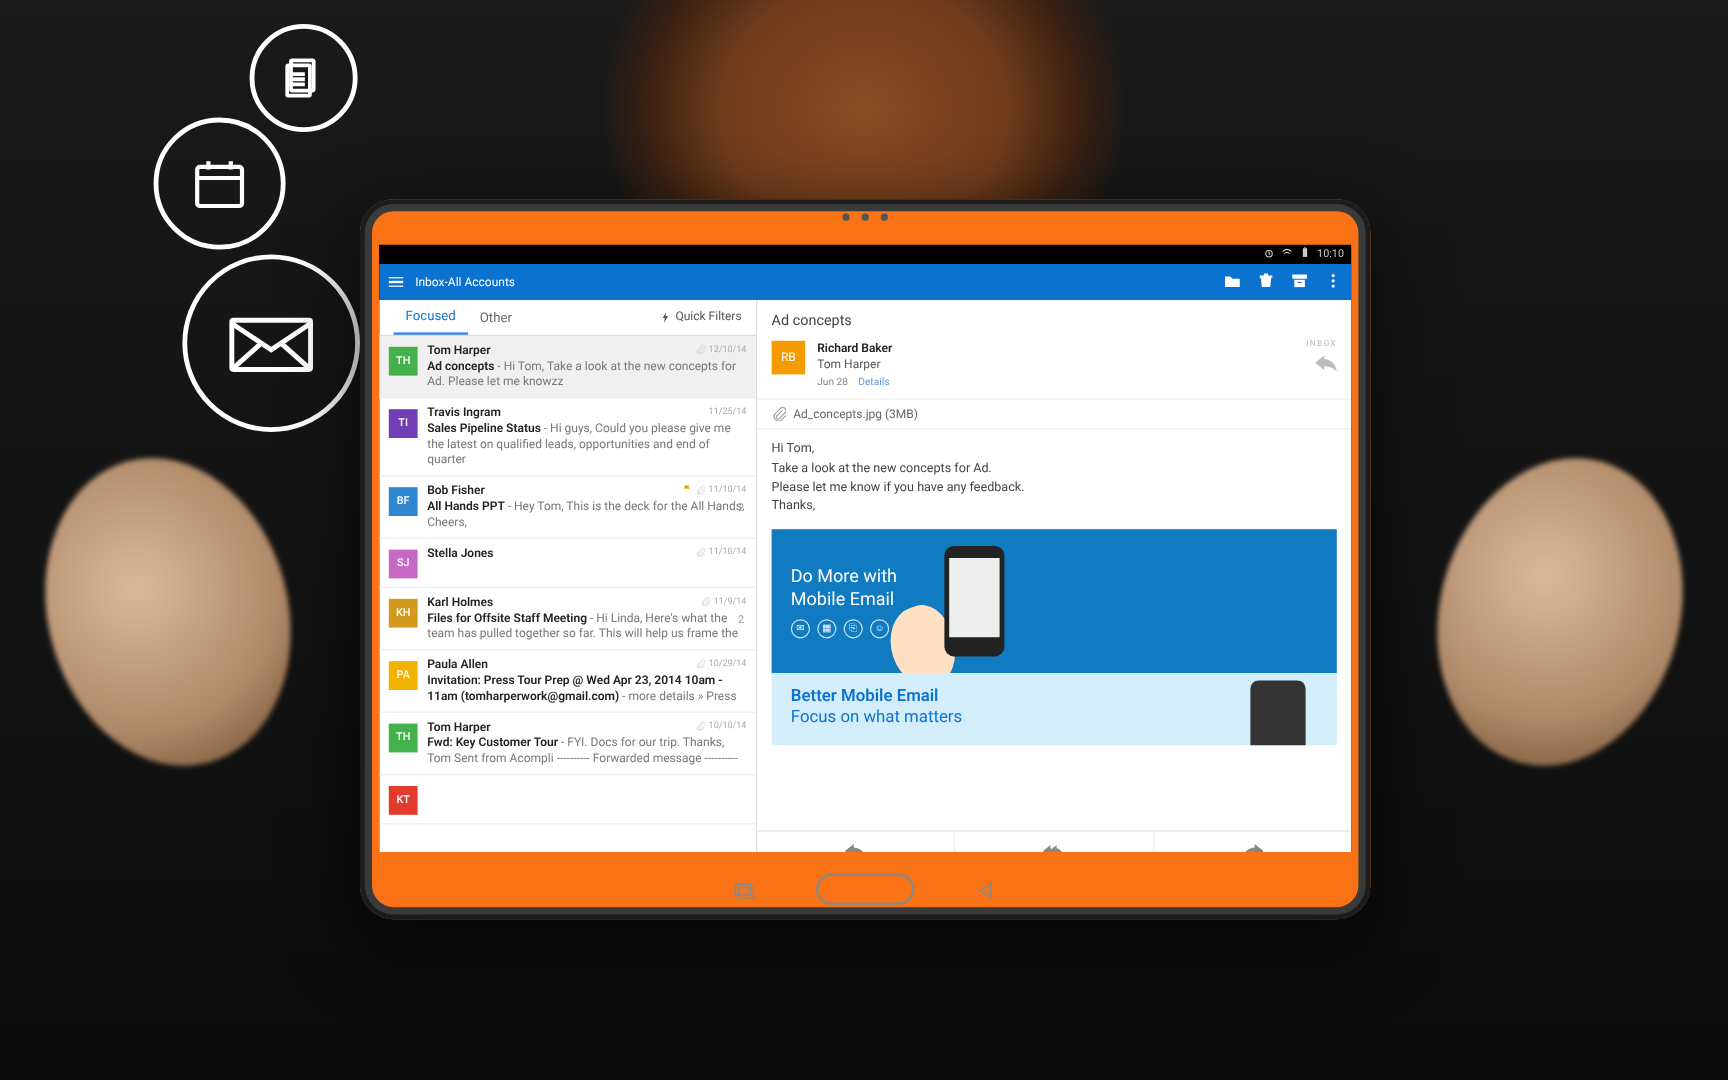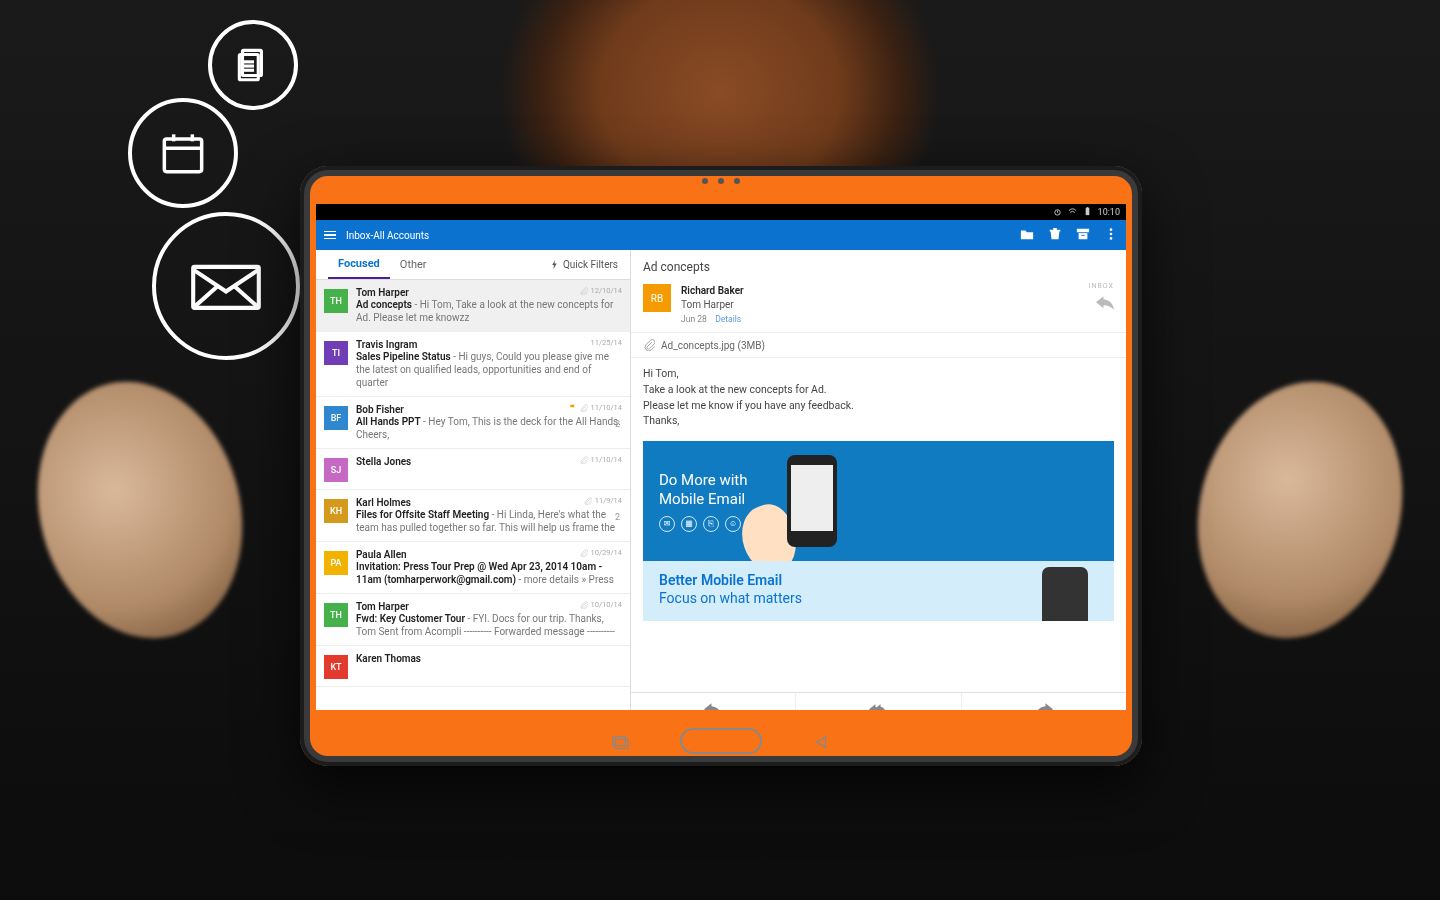--- a/index.html
+++ b/index.html
@@ -59,21 +59,21 @@
   .app-header svg { width:14px; height:14px; fill:#fff; }
   .hamburger { display:flex; flex-direction:column; gap:2px; }
   .hamburger span { width:12px; height:1.5px; background:#fff; }
 
   .app-body { background:#fff; display:flex; height:calc(100% - 30px); }
 
   
   .list-pane { width:315px; border-right:1px solid #ddd; display:flex; flex-direction:column; }
   .tabs-row { display:flex; align-items:center; height:30px; border-bottom:1px solid #ddd; padding:0 12px; font-size:11px; }
   .tab { padding:7px 10px; color:#666; cursor:pointer; }
-  .tab.active { color:#0b73cf; border-bottom:2px solid #4c1d95; font-weight:700; }
+  .tab.active { color:#0b73cf; border-bottom:2px solid #3b82f6; font-weight:400; }
   .quick-filters { margin-left:auto; display:flex; align-items:center; gap:4px; color:#555; font-size:10px; }
   .quick-filters svg { width:9px; height:9px; fill:#555; }
 
   .msg-list { flex:1; overflow:hidden; }
   .msg { display:flex; gap:8px; padding:7px 8px 7px 8px; border-bottom:1px solid #eee; position:relative; cursor:pointer; }
   .msg.selected { background:#f0f0f0; }
   .msg .avatar { width:24px; height:24px; display:flex; align-items:center; justify-content:center; color:#fff; font-size:9px; font-weight:500; flex:none; margin-top:2px; }
   .msg .content { flex:1; min-width:0; }
   .msg .sender { font-size:10px; font-weight:600; color:#222; }
   .msg .subject { font-size:10px; font-weight:600; color:#222; display:inline; }
@@ -322,24 +322,20 @@
               </div>
               <div class="meta">
                 <svg viewBox="0 0 12 12">
                   <path d="M9 3l-5 5a1.5 1.5 0 102 2l5-5a2.5 2.5 0 00-3.5-3.5l-5 5a3.5 3.5 0 005 5l4-4" fill="none" stroke="#ccc"></path>
                 </svg>
                 <span>10/10/14</span>
               </div>
             </div>
             <div class="msg">
               <div class="avatar" style="background:#e23b2e">KT</div>
-              <div class="content">
-                <div class="sender">Karen Thomas</div>
-                <div><span class="subject"></span><span class="preview"></span></div>
-              </div>
               <div class="meta">
                 <span></span>
               </div>
             </div>
           </div>
       </div>
 
       <div class="read-pane">
         <div class="read-subject">Ad concepts</div>
         <div class="read-header">

